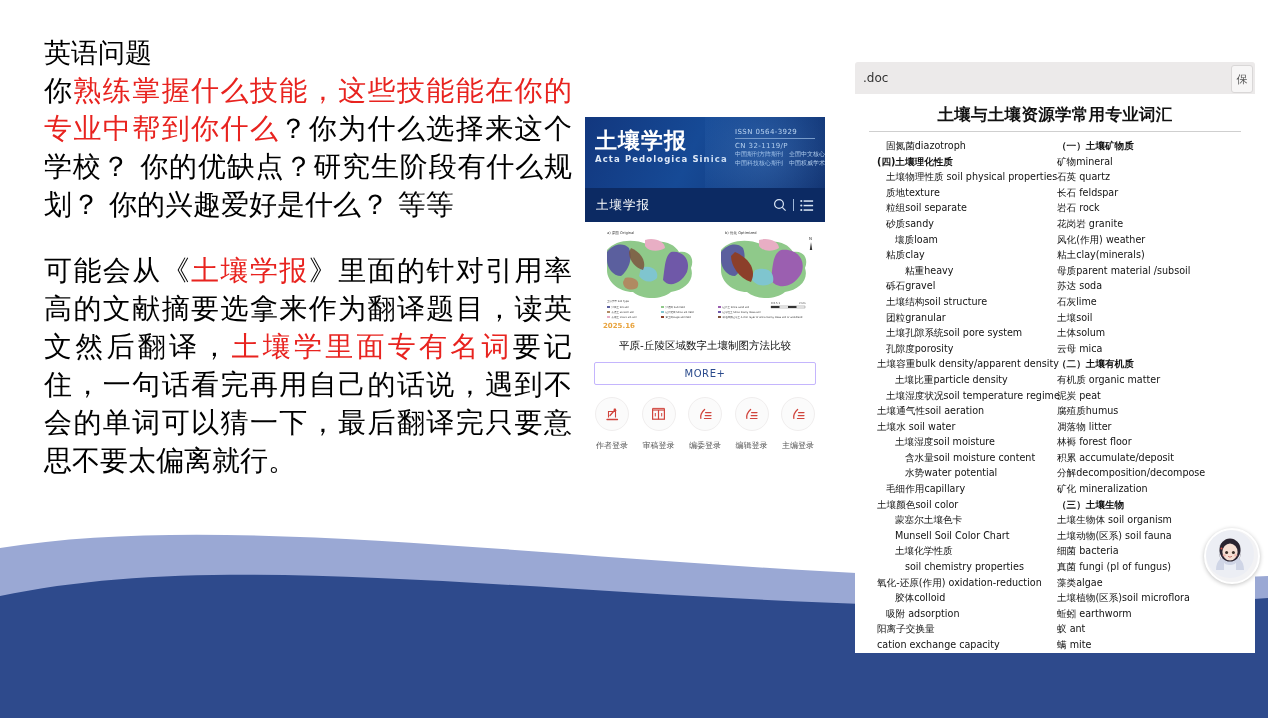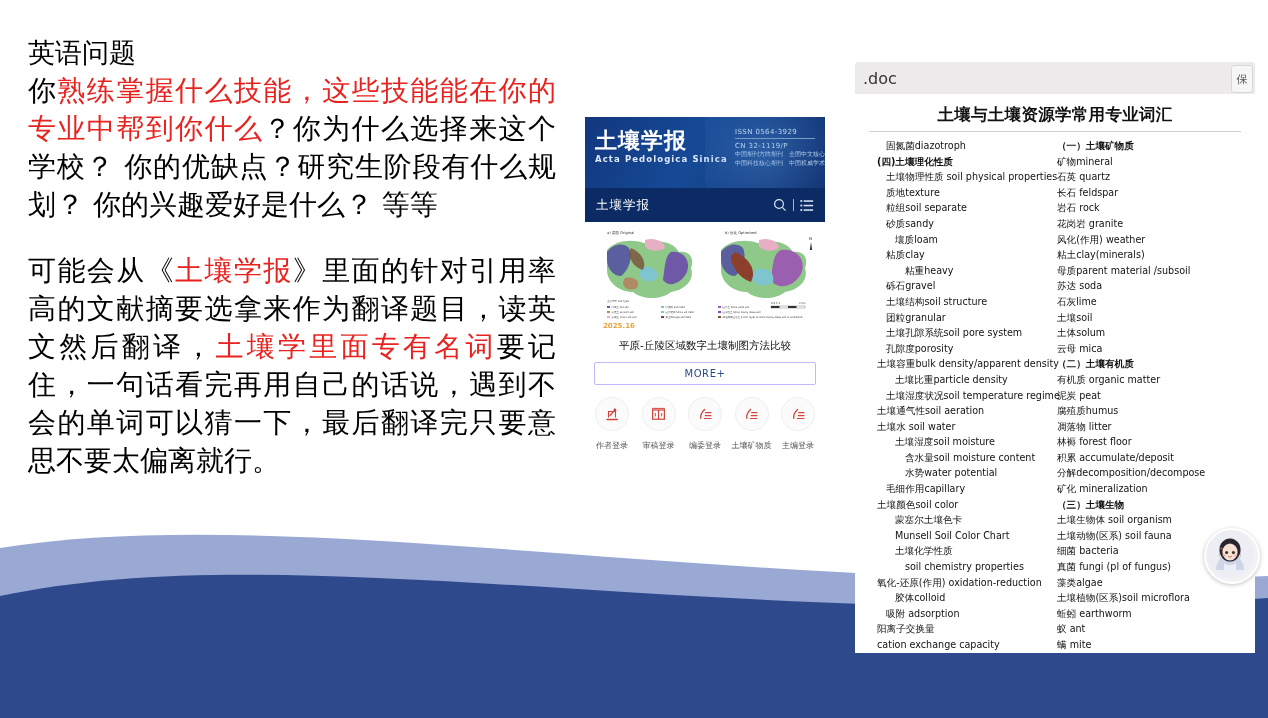--- a/index.html
+++ b/index.html
@@ -9,21 +9,21 @@
     font-family:"DejaVu Sans","Liberation Sans",sans-serif;
     overflow:hidden;position:relative;
   }
   .slide{position:absolute;inset:0;background:#ffffff;overflow:hidden;}
 
   
   .waves{position:absolute;left:0;bottom:0;width:1268px;height:230px;z-index:1;pointer-events:none;}
 
   
   .left-col{
-    position:absolute;left:28px;top:34px;width:528px;z-index:5;
+    position:absolute;left:44px;top:34px;width:528px;z-index:5;
     color:#000;
   }
   .blk-title{
     font-family:"DejaVu Serif","Liberation Serif",serif;
     font-size:27px;line-height:38px;color:#000;
   }
   .blk-body{
     font-family:"DejaVu Serif","Liberation Serif",serif;
     font-size:28px;line-height:38px;color:#000;
     text-align:justify;
@@ -83,21 +83,21 @@
     margin:0 auto;display:flex;align-items:center;justify-content:center;
   }
   .login-lab{font-size:8px;color:#555;margin-top:9px;white-space:nowrap;}
 
   
   .doc-panel{position:absolute;left:855px;top:62px;width:400px;z-index:5;}
   .doc-titlebar{
     position:relative;width:400px;height:32px;background:#eceaea;border-radius:3px 3px 0 0;
     display:flex;align-items:center;
   }
-  .doc-ext{font-size:16px;color:#333;margin-left:8px;}
+  .doc-ext{font-size:12px;color:#333;margin-left:8px;}
   .doc-btn{
     position:absolute;right:2px;top:3px;width:20px;height:26px;background:#f7f6f6;
     border:1px solid #d9d7d7;border-radius:3px;display:flex;align-items:center;
     justify-content:center;font-size:11px;color:#555;overflow:hidden;
   }
   .doc-body{width:400px;background:#fff;padding:6px 0 0;}
   .doc-head{
     text-align:center;font-size:16.5px;font-weight:bold;color:#111;
     padding:4px 0 5px;letter-spacing:.3px;
   }
@@ -287,21 +287,21 @@
 
       <div class="login">
         <div class="login-circ">
           <svg width="17" height="17" viewBox="0 0 17 17">
             <path d="M3.8 12.4 C3 10 4.6 5.8 7.6 3.4" fill="none" stroke="#d0443c" stroke-width="1.3" stroke-linecap="round"></path>
             <line x1="8.6" y1="6.6" x2="14" y2="6.6" stroke="#d0443c" stroke-width="1.2" stroke-linecap="round"></line>
             <line x1="8.2" y1="9.6" x2="14" y2="9.6" stroke="#d0443c" stroke-width="1.2" stroke-linecap="round"></line>
             <line x1="7.4" y1="12.5" x2="14" y2="12.5" stroke="#d0443c" stroke-width="1.2" stroke-linecap="round"></line>
           </svg>
         </div>
-        <div class="login-lab">土壤矿物质</div>
+        <div class="login-lab">编辑登录</div>
       </div>
 
       <div class="login">
         <div class="login-circ">
           <svg width="17" height="17" viewBox="0 0 17 17">
             <path d="M3.8 12.4 C3 10 4.6 5.8 7.6 3.4" fill="none" stroke="#d0443c" stroke-width="1.3" stroke-linecap="round"></path>
             <line x1="8.6" y1="6.6" x2="14" y2="6.6" stroke="#d0443c" stroke-width="1.2" stroke-linecap="round"></line>
             <line x1="8.2" y1="9.6" x2="14" y2="9.6" stroke="#d0443c" stroke-width="1.2" stroke-linecap="round"></line>
             <line x1="7.4" y1="12.5" x2="14" y2="12.5" stroke="#d0443c" stroke-width="1.2" stroke-linecap="round"></line>
           </svg>

